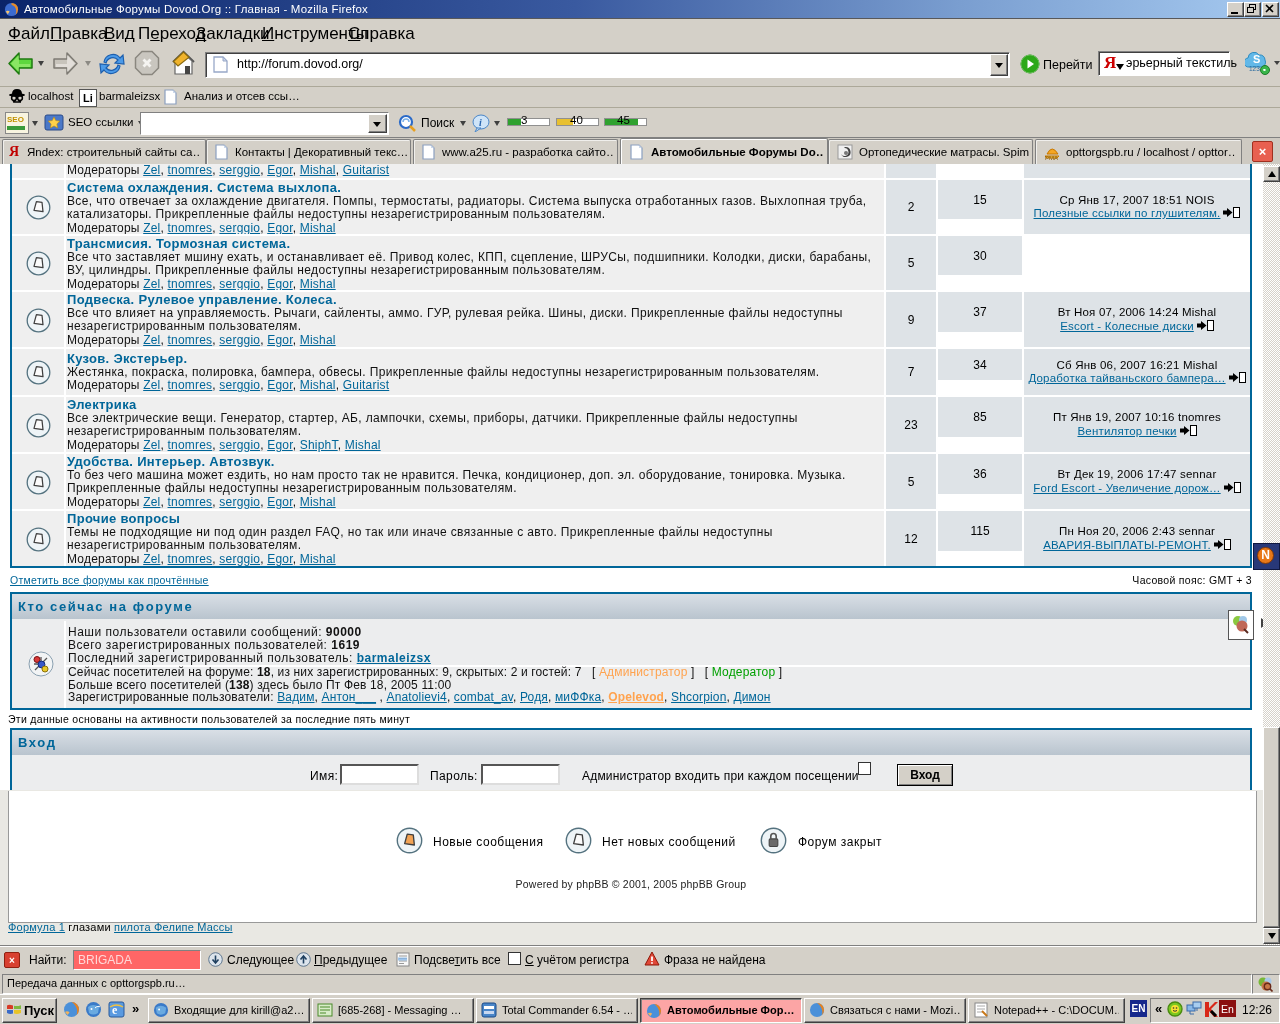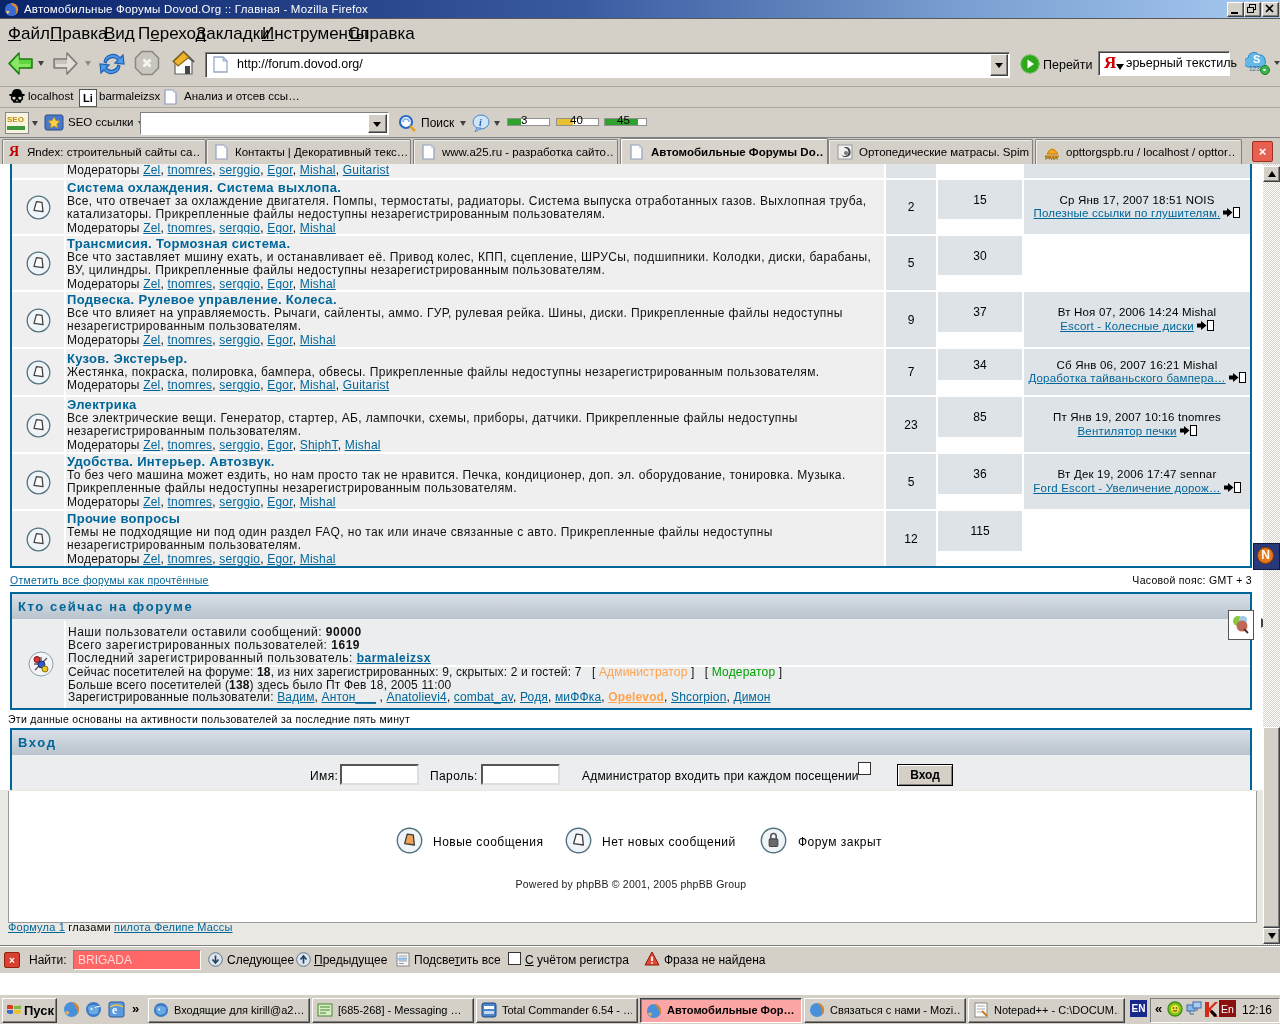--- a/index.html
+++ b/index.html
@@ -337,20 +337,26 @@
  <div class="ab row" style="left:0;top:347px;width:1238px;height:55px">
   <div class="ab c1">
             <svg class="ab fold" width="25" height="25" viewBox="0 0 25 25">
               <circle cx="12.5" cy="12.5" r="11.3" fill="#eef4f7" stroke="#54727f" stroke-width="1.3"></circle>
               <path d="M10.4 6.6 L16 7.3 L17 16.7 L8 15.4 Z" fill="#fbfbfb" stroke="#3f3f3f" stroke-width="1.25" stroke-linejoin="round"></path>
             </svg>
           </div>
   <div class="ab c2"><span class="ttl">Прочие вопросы</span><br><span class="dsc">Темы не подходящие ни под один раздел FAQ, но так или иначе связанные с авто. Прикрепленные файлы недоступны<br>незарегистрированным пользователям.</span><br><span class="mod">Модераторы <a class="lnk">Zel</a>, <a class="lnk">tnomres</a>, <a class="lnk">serggio</a>, <a class="lnk">Egor</a>, <a class="lnk">Mishal</a></span></div>
   <div class="ab c3 cc num">12</div>
           <div class="ab c4 cc num">115</div>
+  <div class="ab c5 cc">
+            <div>Пн Ноя 20, 2006 2:43 sennar<br><a class="lnk">АВАРИЯ-ВЫПЛАТЫ-РЕМОНТ.</a><svg width="17" height="11" viewBox="0 0 17 11" style="vertical-align:-1px;margin-left:3px">
+                <path d="M0 3.5h4V1l5.5 4.5L4 10V7.5H0z" fill="#000"></path>
+                <rect x="10.5" y="0.5" width="6" height="10" fill="#fff" stroke="#000"></rect>
+              </svg></div>
+          </div>
  </div>
 </div>
 
 <div class="ab" style="left:10px;top:410px;font-size:10.5px"><a class="lnk" style="letter-spacing:.3px">Отметить все форумы как прочтённые</a></div>
 <div class="ab" style="right:28px;top:410px;font-size:10.5px;letter-spacing:.3px">Часовой пояс: GMT + 3</div>
 
 <div class="ab" style="left:10px;top:428px;width:1242px;height:118px;box-sizing:border-box;border:2px solid #069;background:#ECEDEE">
  <div class="ab" style="left:0;top:0;width:1238px;height:25px;background:linear-gradient(#D9DFE6,#B9C4CE)">
           <span class="ab" style="left:6px;top:5px;color:#069;font-weight:bold;font-size:13px;letter-spacing:1.6px">Кто сейчас на форуме</span>
         </div>
@@ -453,20 +459,31 @@
  <div class="ab" style="left:508px;top:6px;width:11px;height:11px;background:#fff;border:1px solid #333"></div>
  <div class="ab" style="left:525px;top:7px"><u>С</u> учётом регистра</div>
  <svg class="ab" style="left:644px;top:5px" width="16" height="15" viewBox="0 0 16 15">
         <path d="M8 1 L15 14 H1 Z" fill="#e04838" stroke="#901808"></path>
         <path d="M8 5.5v4.5" stroke="#fff" stroke-width="1.8"></path>
         <circle cx="8" cy="12" r=".9" fill="#fff"></circle>
       </svg>
  <div class="ab" style="left:664px;top:7px">Фраза не найдена</div>
 </div>
 
+<div class="ab grey" style="left:0;top:972px;width:1280px;height:22px">
+ <div class="ab" style="left:2px;top:2px;width:1248px;height:18px;border:1px solid;border-color:#808080 #fff #fff #808080"></div>
+ <div class="ab" style="left:7px;top:5px;font-size:11px">Передача данных с opttorgspb.ru…</div>
+ <div class="ab" style="left:1252px;top:2px;width:26px;height:18px;border:1px solid;border-color:#808080 #fff #fff #808080"><svg width="16" height="16" style="margin:1px 0 0 4px" viewBox="0 0 16 16">
+          <circle cx="6" cy="6" r="4.5" fill="#78b838"></circle>
+          <circle cx="11" cy="5" r="3.5" fill="#a8c8e8"></circle>
+          <circle cx="9" cy="10" r="4.5" fill="#c87848"></circle>
+          <circle cx="10.5" cy="10.5" r="3.2" fill="none" stroke="#6a2a1a" stroke-width="1.4"></circle>
+          <path d="M13 13l2.5 2.5" stroke="#6a2a1a" stroke-width="1.6"></path>
+        </svg></div>
+</div>
 
 <div class="ab grey" style="left:0;top:994px;width:1280px;height:30px;border-top:1px solid #fff">
  <div class="ab grey bvl" style="left:2px;top:3px;width:53px;height:23px">
   <svg class="ab" style="left:3px;top:3px" width="16" height="15" viewBox="0 0 16 15">
           <path d="M1 3.5 Q3 2.2 5 3 L7 3.6 7 7 1 7 Z" fill="#d83b26"></path>
           <path d="M8 3.8 Q11 4.6 15 3.2 L15 7 8 7 Z" fill="#7eb83c"></path>
           <path d="M1 8 L7 8 7 11.5 Q4 12.6 1 11 Z" fill="#3a6bc8"></path>
           <path d="M8 8 L15 8 15 11 Q11 12.8 8 11.6 Z" fill="#e8c428"></path>
         </svg>
   <div class="ab" style="left:21px;top:4px;font-weight:bold;font-size:13px">Пуск</div>
@@ -548,14 +565,14 @@
  <svg class="ab" style="left:1186px;top:6px" width="16" height="16" viewBox="0 0 16 16">
         <rect x="1" y="4" width="8" height="6" fill="#88b8e8" stroke="#3a6aa8"></rect>
         <rect x="7" y="1" width="8" height="6" fill="#a8cdf0" stroke="#3a6aa8"></rect>
         <path d="M4 10v3h4M11 7v3" stroke="#3a6aa8" fill="none"></path>
       </svg>
  <svg class="ab" style="left:1203px;top:6px" width="15" height="16" viewBox="0 0 15 16">
         <path d="M2 1 h4 v6 l6-6 h3 l-7 7 7 8 h-4 l-5-6 v6 h-4 z" fill="#d82818"></path>
         <path d="M8 10 l5 5" stroke="#000" stroke-width="3"></path>
       </svg>
  <div class="ab cc" style="left:1219px;top:5px;width:17px;height:17px;background:#8a1010;color:#fff;font-size:10.5px">En</div>
- <div class="ab" style="left:1242px;top:8px;font-size:12px">12:16</div>
+ <div class="ab" style="left:1242px;top:8px;font-size:12px">12:26</div>
 </div>
 </div>
 </body></html>

